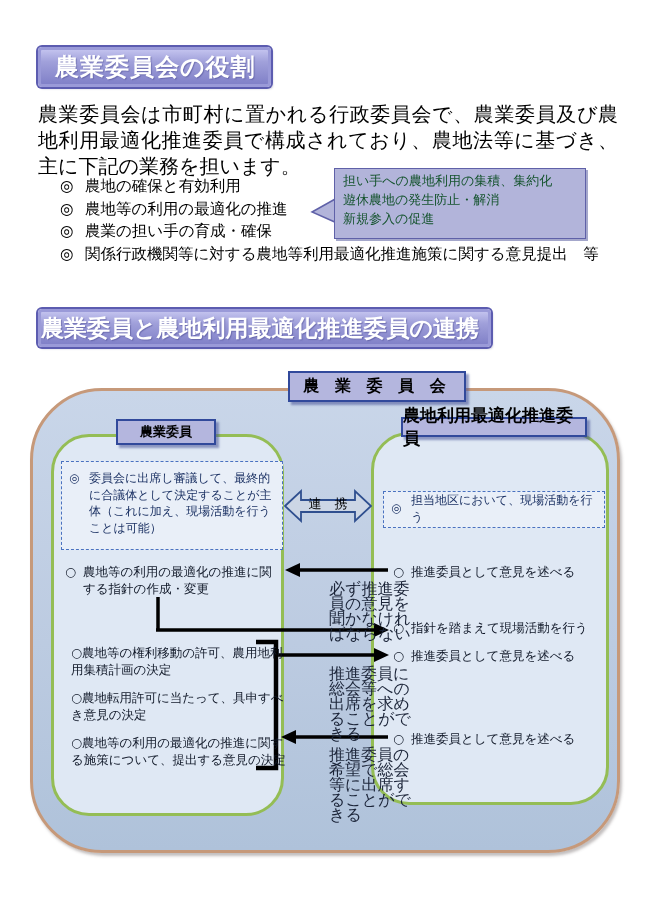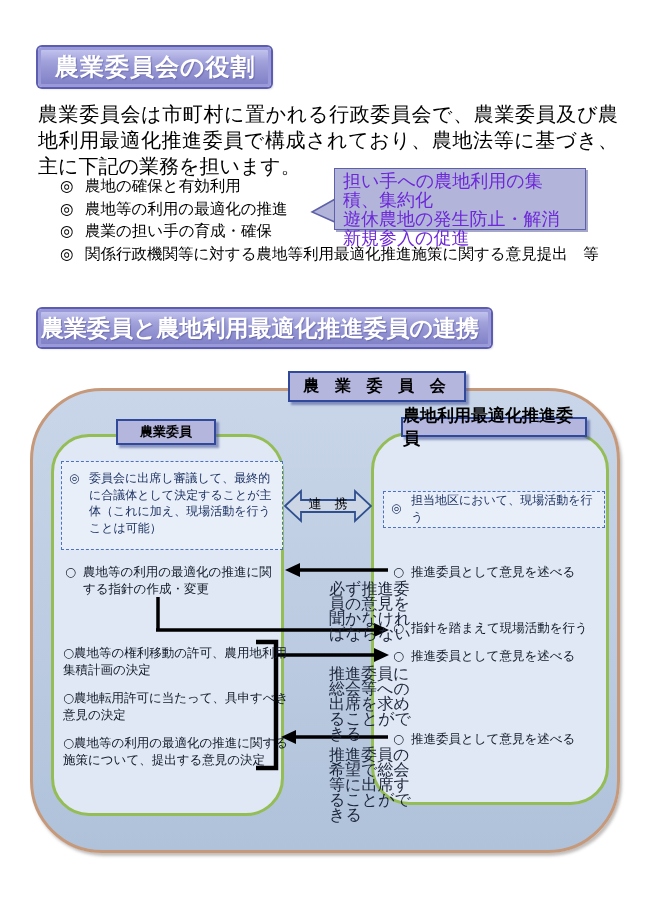--- a/index.html
+++ b/index.html
@@ -26,24 +26,24 @@
 
   #intro {
     position:absolute; left:38px; top:101px; width:580px;
     font-size:20px; line-height:26px; text-align:justify;
   }
   #duties { position:absolute; left:60px; top:175px; width:580px; font-size:15.5px; }
   .duty { display:flex; line-height:22.5px; }
   .duty .mk { width:25px; flex:none; }
 
   #callout {
-    position:absolute; left:334px; top:168px; width:252px; height:62px;
+    position:absolute; left:334px; top:168px; width:252px; height:71px;
     background:#b2b4da; border:1px solid #5f61a8;
     box-shadow:2px 2px 0 rgba(90,95,160,.55);
-    padding:2px 8px; font-size:18px; line-height:19px; color:#6d28d9;
+    padding:2px 8px; font-size:13px; line-height:19px; color:#14532d;
   }
   #callout-tail { position:absolute; left:310px; top:196px; }
 
   
   #diagram {
     position:absolute; left:30px; top:388px; width:590px; height:465px;
     border:3px solid #c6997a; border-radius:72px;
     background:linear-gradient(180deg,#c9d6e9 0%, #bccbe1 55%, #afc2da 100%);
     box-shadow:2px 3px 3px rgba(120,110,110,.45);
   }
@@ -73,21 +73,21 @@
   #right-main { left:350px; top:100px; width:222px; height:37px; display:flex; align-items:center; padding-top:2px; }
   .dash-box .mk { flex:none; width:20px; }
 
   .o-item { position:absolute; display:flex; font-size:12.5px; line-height:17px; z-index:5; color:#101828; }
   .o-item .mk { flex:none; width:18px; }
   #left-guideline { left:32px; top:172px; width:222px; }
   #left-guideline .tx { width:194px; }
   .r-item { left:360px; width:216px; }
 
   #left-group { position:absolute; left:30px; top:253px; width:226px; z-index:5; font-size:12.5px; line-height:17px; color:#101828; }
-  #left-group p { margin-bottom:11px; }
+  #left-group p { margin-bottom:11px;margin-left:8px; }
 
   .note { position:absolute; font-size:16px; line-height:15px; color:#1b2438; z-index:5;margin-left:40px; }
   #note1 { left:256px; top:190px; width:82px; }
   #note2 { left:256px; top:275px; width:82px; }
   #note3 { left:256px; top:356px; width:94px; }
 
   #arrows { position:absolute; left:0; top:0; width:590px; height:465px; z-index:4; pointer-events:none; }
   #renkei { position:absolute; left:251px; top:97px; width:88px; height:36px; z-index:5; }
   #renkei-label {
     position:absolute; left:251px; top:104px; width:88px; text-align:center;

